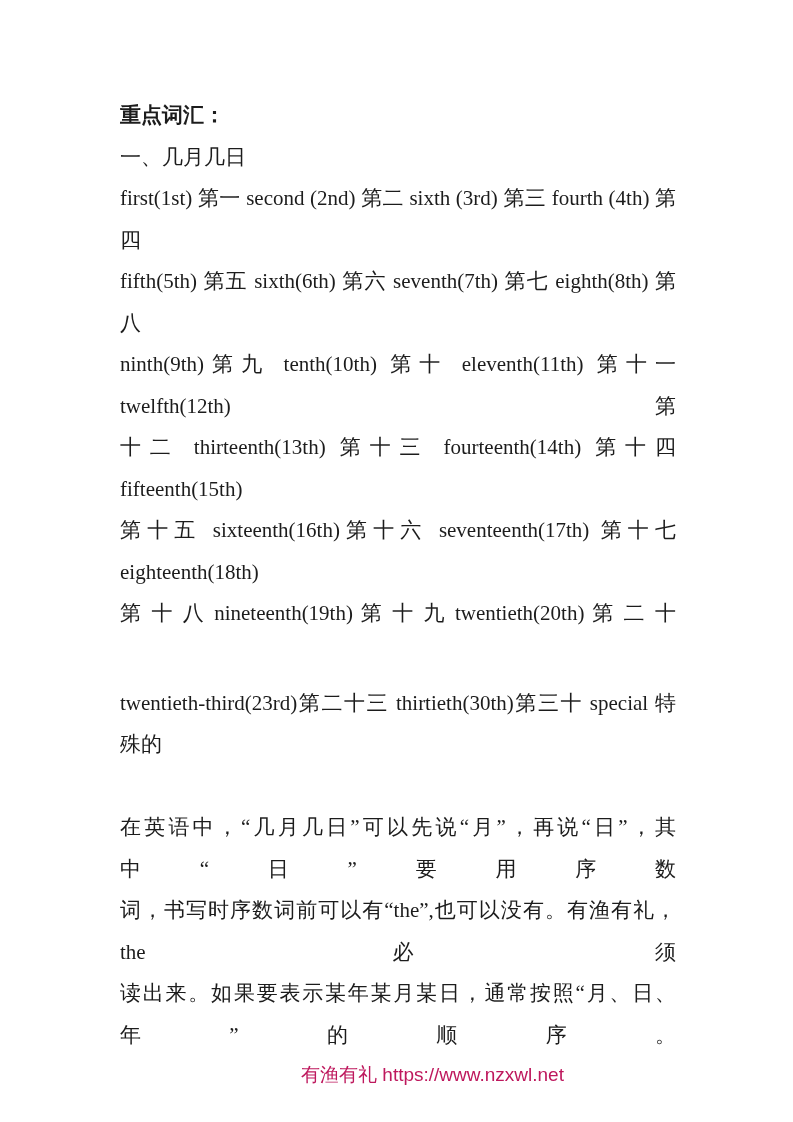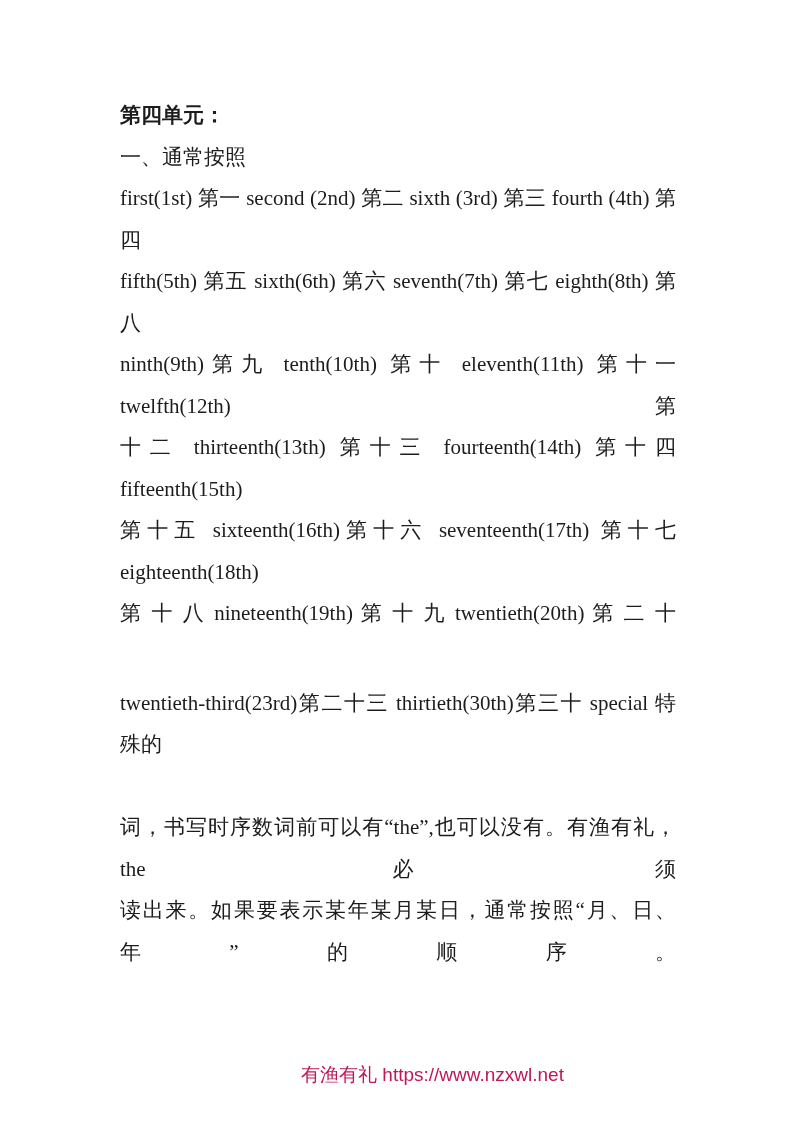--- a/index.html
+++ b/index.html
@@ -58,32 +58,33 @@
     color:#be185d;
     padding-left:36px;
   }
 </style>
 </head>
 <body>
 
 <div class="page">
   <div class="content">
 
-    <div class="unit-title">第四单元：</div>
+    <div class="unit-title">重点词汇：</div>
 
-    <div class="heading">一、通常按照</div>
+    <div class="heading">一、几月几日</div>
     <div class="line">first(1st) 第一 second (2nd) 第二 sixth (3rd) 第三 fourth (4th) 第四</div>
     <div class="line">fifth(5th) 第五 sixth(6th) 第六 seventh(7th) 第七 eighth(8th) 第八</div>
     <div class="line">ninth(9th)第九 tenth(10th) 第十 eleventh(11th) 第十一 twelfth(12th)第</div>
     <div class="line">十二 thirteenth(13th) 第十三 fourteenth(14th) 第十四 fifteenth(15th)</div>
     <div class="line">第十五 sixteenth(16th)第十六 seventeenth(17th) 第十七 eighteenth(18th)</div>
     <div class="line">第 十 八 nineteenth(19th) 第 十 九 twentieth(20th) 第 二 十</div>
     <div class="line end">twentieth-third(23rd)第二十三 thirtieth(30th)第三十 special 特殊的</div>
 
     <div class="spacer"></div>
 
+    <div class="line">在英语中，“几月几日”可以先说“月”，再说“日”，其中“日”要用序数</div>
     <div class="line">词，书写时序数词前可以有“the”,也可以没有。有渔有礼，the 必须</div>
     <div class="line">读出来。如果要表示某年某月某日，通常按照“月、日、年”的顺序。</div>
 
   </div>
 
   <div class="footer">有渔有礼 https://www.nzxwl.net</div>
 </div>
 
 </body></html>

